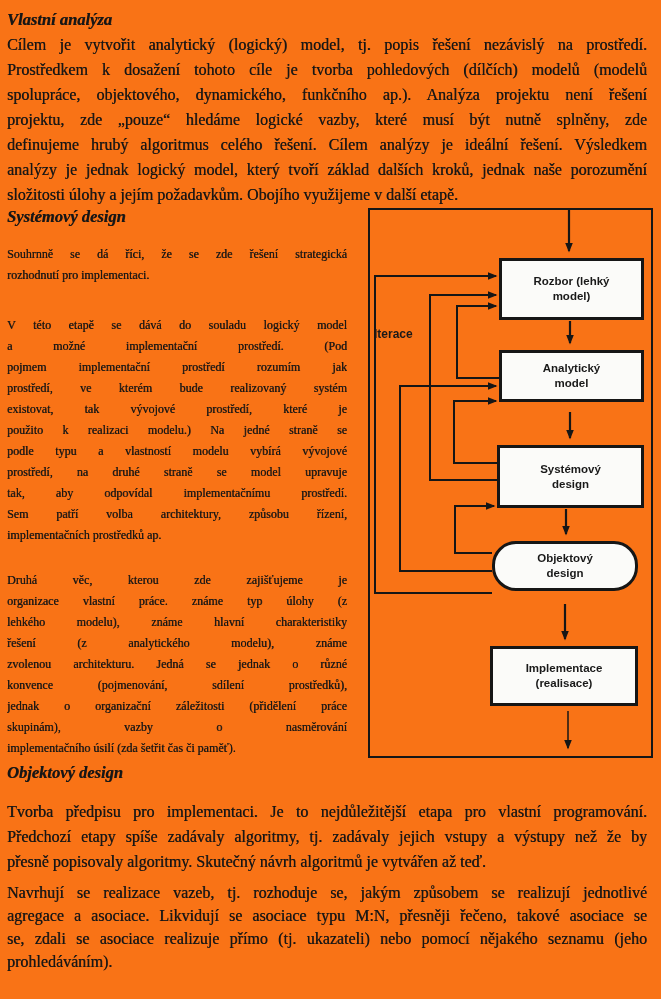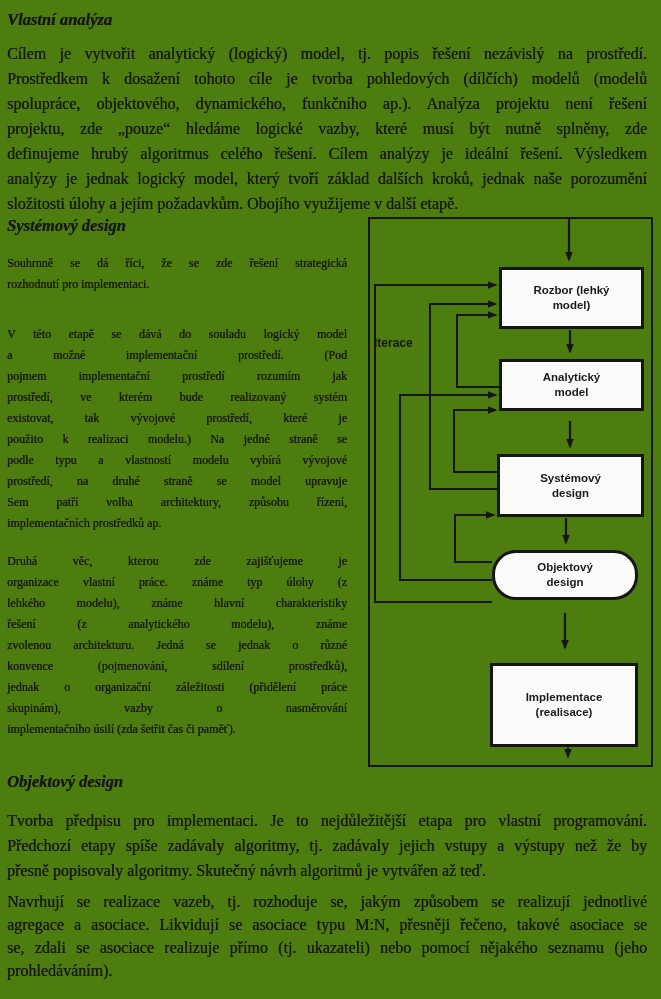--- a/index.html
+++ b/index.html
@@ -1,49 +1,49 @@
 <!DOCTYPE html>
 <html><head>
 <meta charset="utf-8">
 <style>
   html,body{margin:0;padding:0;background:#e8e8e8;}
   .page{
-    position:relative;width:661px;height:999px;background:#4d7c0f;color:#161616;
+    position:relative;width:661px;height:999px;background:#f97316;color:#161616;
     font-family:"Liberation Serif","DejaVu Serif",serif;overflow:hidden;
     padding:10px 14px 0 7px;box-sizing:border-box;
     text-shadow:0.4px 0 0 rgba(22,22,22,0.75);
   }
   .h{font-style:italic;font-weight:bold;font-size:16.5px;line-height:20px;margin:0;}
   .para{margin:0;}
   .l{height:25px;line-height:25px;font-size:16px;text-align:justify;text-align-last:justify;overflow:hidden;}
   .l.last{text-align-last:left;}
   .col .l{height:21px;line-height:21px;font-size:12px;}
-  #para1{margin-top:11px;}
+  #para1{margin-top:2px;}
   .middle{position:relative;min-height:556px;}
   .col{width:340px;}
   #colp1{margin-top:17px;}
   #colp2{margin-top:29px;}
-  #colp3{margin-top:17px;}
+  #colp3{margin-top:24px;}
   #objp1{margin-top:16px;}
   #objp2{margin-top:7px;}
   #objp2 .l{height:23px;line-height:23px;}
 
   
   .diagram{position:absolute;top:-4px;left:352px;width:309px;height:560px;
     font-family:"Liberation Sans","DejaVu Sans",sans-serif;text-shadow:none;}
   .outer{position:absolute;left:9px;top:5px;width:285px;height:550px;border:2px solid #161616;box-sizing:border-box;}
   .arrows{position:absolute;left:0;top:0;}
   .node{position:absolute;border:3px solid #161616;background:#fbfbf9;box-sizing:border-box;
     display:flex;flex-direction:column;justify-content:center;align-items:center;
     font-weight:bold;font-size:11.5px;line-height:15px;text-align:left;color:#191919;}
   #node-rozbor{left:140px;top:55px;width:145px;height:62px;}
   #node-analyticky{left:140px;top:147px;width:145px;height:52px;}
   #node-systemovy{left:138px;top:242px;width:147px;height:63px;}
   #node-objektovy{left:133px;top:338px;width:146px;height:50px;border-radius:24px;}
-  #node-implementace{left:131px;top:443px;width:148px;height:84px;margin-top:8px;}
+  #node-implementace{left:131px;top:443px;width:148px;height:60px;}
   .iterace{position:absolute;left:15px;top:124px;font-weight:bold;font-size:12px;color:#191919;}
 </style>
 </head>
 <body>
 
 <div class="page">
 
   <h1 class="h">Vlastní analýza</h1>
 
   <div class="para" id="para1">
@@ -66,20 +66,21 @@
       </div>
       <div class="para" id="colp2">
         <div class="l">V této etapě se dává do souladu logický model</div>
         <div class="l">a možné implementační prostředí. (Pod</div>
         <div class="l">pojmem implementační prostředí rozumím jak</div>
         <div class="l">prostředí, ve kterém bude realizovaný systém</div>
         <div class="l">existovat, tak vývojové prostředí, které je</div>
         <div class="l">použito k realizaci modelu.) Na jedné straně se</div>
         <div class="l">podle typu a vlastností modelu vybírá vývojové</div>
         <div class="l">prostředí, na druhé straně se model upravuje</div>
+        <div class="l">tak, aby odpovídal implementačnímu prostředí.</div>
         <div class="l">Sem patří volba architektury, způsobu řízení,</div>
         <div class="l last">implementačních prostředků ap.</div>
       </div>
       <div class="para" id="colp3">
         <div class="l">Druhá věc, kterou zde zajišťujeme je</div>
         <div class="l">organizace vlastní práce. známe typ úlohy (z</div>
         <div class="l">lehkého modelu), známe hlavní charakteristiky</div>
         <div class="l">řešení (z analytického modelu), známe</div>
         <div class="l">zvolenou architekturu. Jedná se jednak o různé</div>
         <div class="l">konvence (pojmenování, sdílení prostředků),</div>

